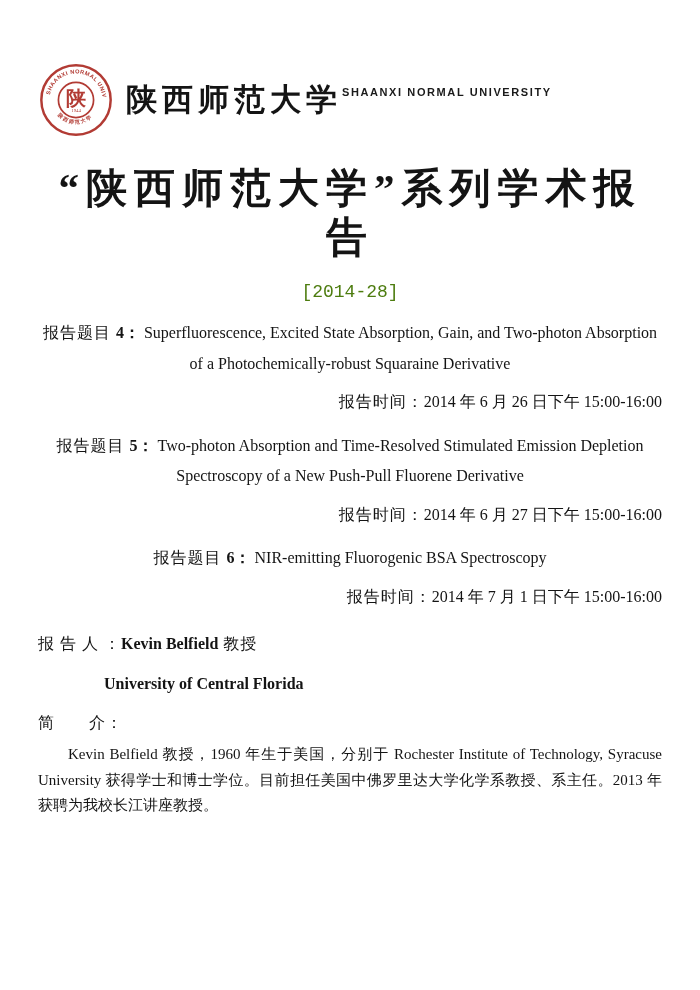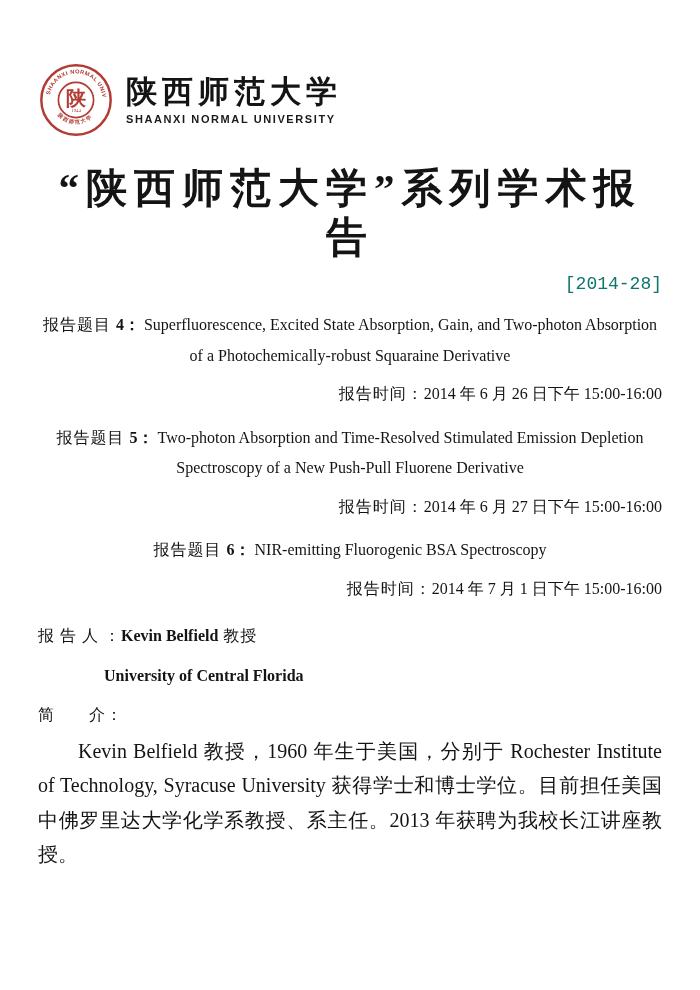--- a/index.html
+++ b/index.html
@@ -6,52 +6,52 @@
   body{
     width:700px;height:990px;overflow:hidden;
     font-family:"Liberation Serif","DejaVu Serif",serif;
     color:#141414;
   }
   .page{box-sizing:border-box;width:700px;height:990px;padding:60px 38px 0 38px;}
 
   
   .logo-row{display:flex;align-items:center;gap:12px;height:80px;}
   .seal-svg{flex:0 0 auto;display:block;}
-  .logo-text{display:flex;flex-direction:column;justify-content:center;}
+  .logo-text{display:flex;flex-direction:row;justify-content:center;}
   .uni-cn{font-size:31px;font-weight:bold;letter-spacing:5px;line-height:1.1;}
   .uni-en{font-family:"Liberation Sans","DejaVu Sans",sans-serif;font-size:11px;
           font-weight:bold;letter-spacing:1.6px;margin-top:3px;color:#1a1a1a;}
 
   
   .main-title{
     text-align:center;font-size:41px;font-weight:bold;
     letter-spacing:7px;margin:24px 0 0 0;line-height:1.2;
     font-family:"Liberation Serif","DejaVu Serif",serif;
   }
   .issue{
-    text-align:right;font-size:18px;margin-top:12px;
-    font-family:"Liberation Mono","DejaVu Sans Mono",monospace;color:#0f766e;
+    text-align:center;font-size:18px;margin-top:20px;
+    font-family:"Liberation Mono","DejaVu Sans Mono",monospace;color:#4d7c0f;
   }
 
   
   .body-text{margin-top:14px;font-size:16px;}
   .body-text p{margin:0;}
   .talk-block{margin-top:16px;}
   .talk-title{line-height:1.9;text-align:center;}
   .time-line{margin-top:10px !important;line-height:1.6;text-align:right;}
   .cn-label{letter-spacing:1px;}
   .num{font-weight:bold;}
 
   .speaker-line{margin-top:22px !important;line-height:1.6;}
   .affiliation{margin-top:14px !important;margin-left:66px !important;font-weight:bold;line-height:1.6;}
   .intro-label{margin-top:14px !important;line-height:1.6;letter-spacing:1px;}
   .para{
     margin-top:6px !important;
     text-indent:2em;text-align:justify;line-height:1.72;
-    font-size:20px;
+    font-size:15px;
   }
 </style>
 </head>
 <body>
 
 <div class="page">
 
   <header class="logo-row">
     <svg class="seal-svg" width="76" height="76" viewBox="0 0 80 80" xmlns="http://www.w3.org/2000/svg">
       <circle cx="40" cy="40" r="36.5" fill="none" stroke="#b23b34" stroke-width="2.6"></circle>

